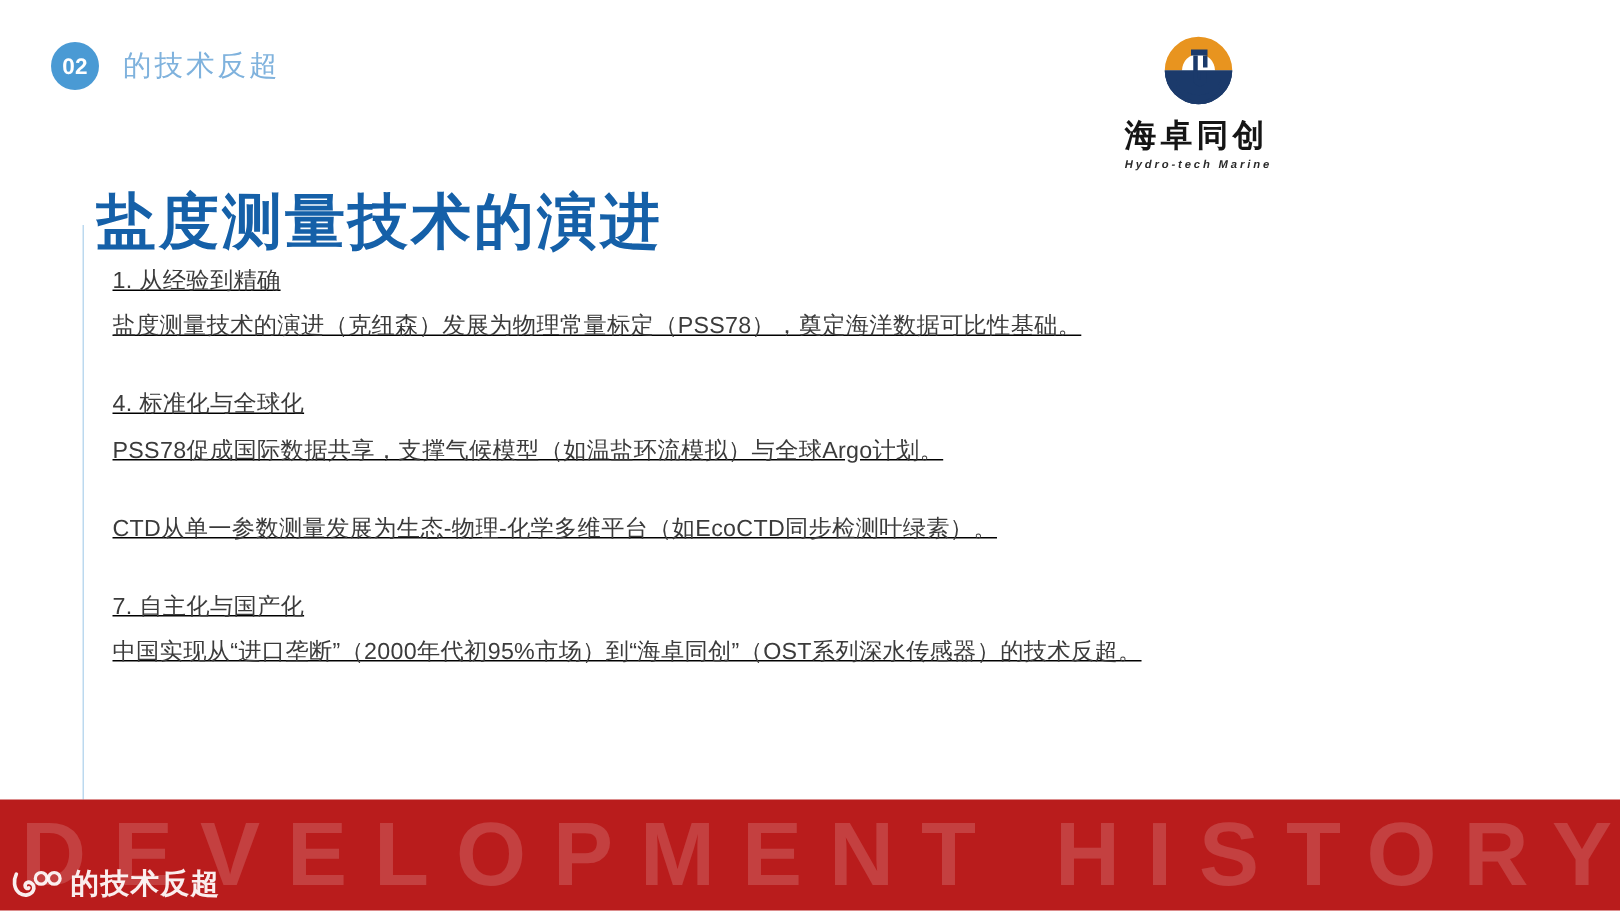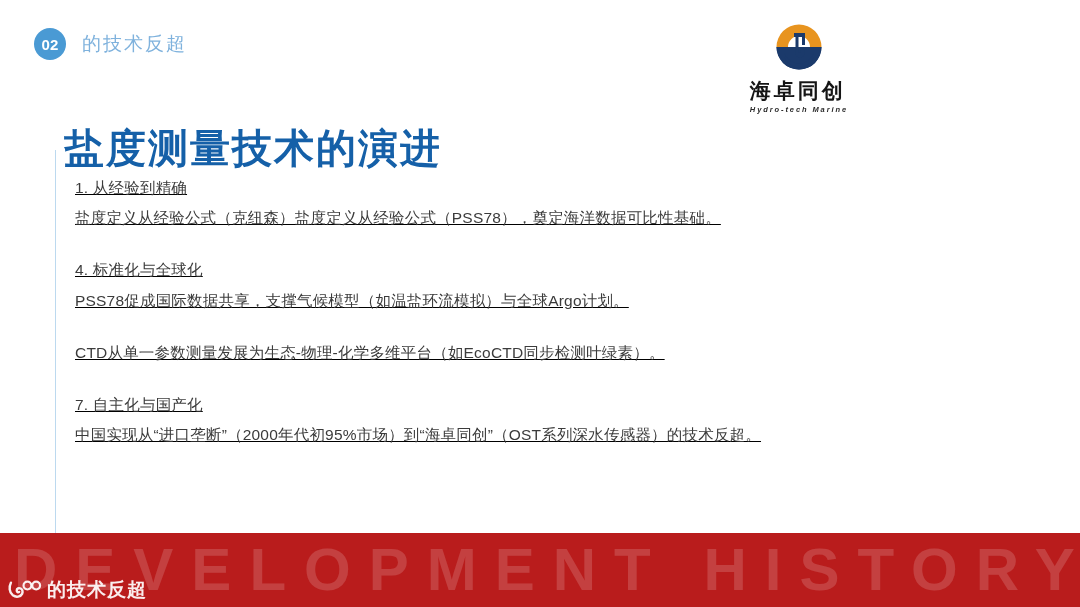--- a/index.html
+++ b/index.html
@@ -201,21 +201,21 @@
       <div class="brand-cn">海卓同创</div>
       <div class="brand-en">Hydro-tech Marine</div>
     </div>
   </div>
 
   <div class="content-box">
     <div class="content-inner">
 
       <div class="para">
         <div class="para-head">1. 从经验到精确</div>
-        <div class="para-body">盐度定义从经验公式（克纽森）盐度定义从经验公式（PSS78），奠定海洋数据可比性基础。</div>
+        <div class="para-body">盐度测量技术的演进（克纽森）发展为物理常量标定（PSS78），奠定海洋数据可比性基础。</div>
       </div>
 
       <div class="para">
         <div class="para-head">4. 标准化与全球化</div>
         <div class="para-body">PSS78促成国际数据共享，支撑气候模型（如温盐环流模拟）与全球Argo计划。</div>
       </div>
 
       <div class="para">
         <div class="para-body">CTD从单一参数测量发展为生态-物理-化学多维平台（如EcoCTD同步检测叶绿素）。</div>
       </div>

